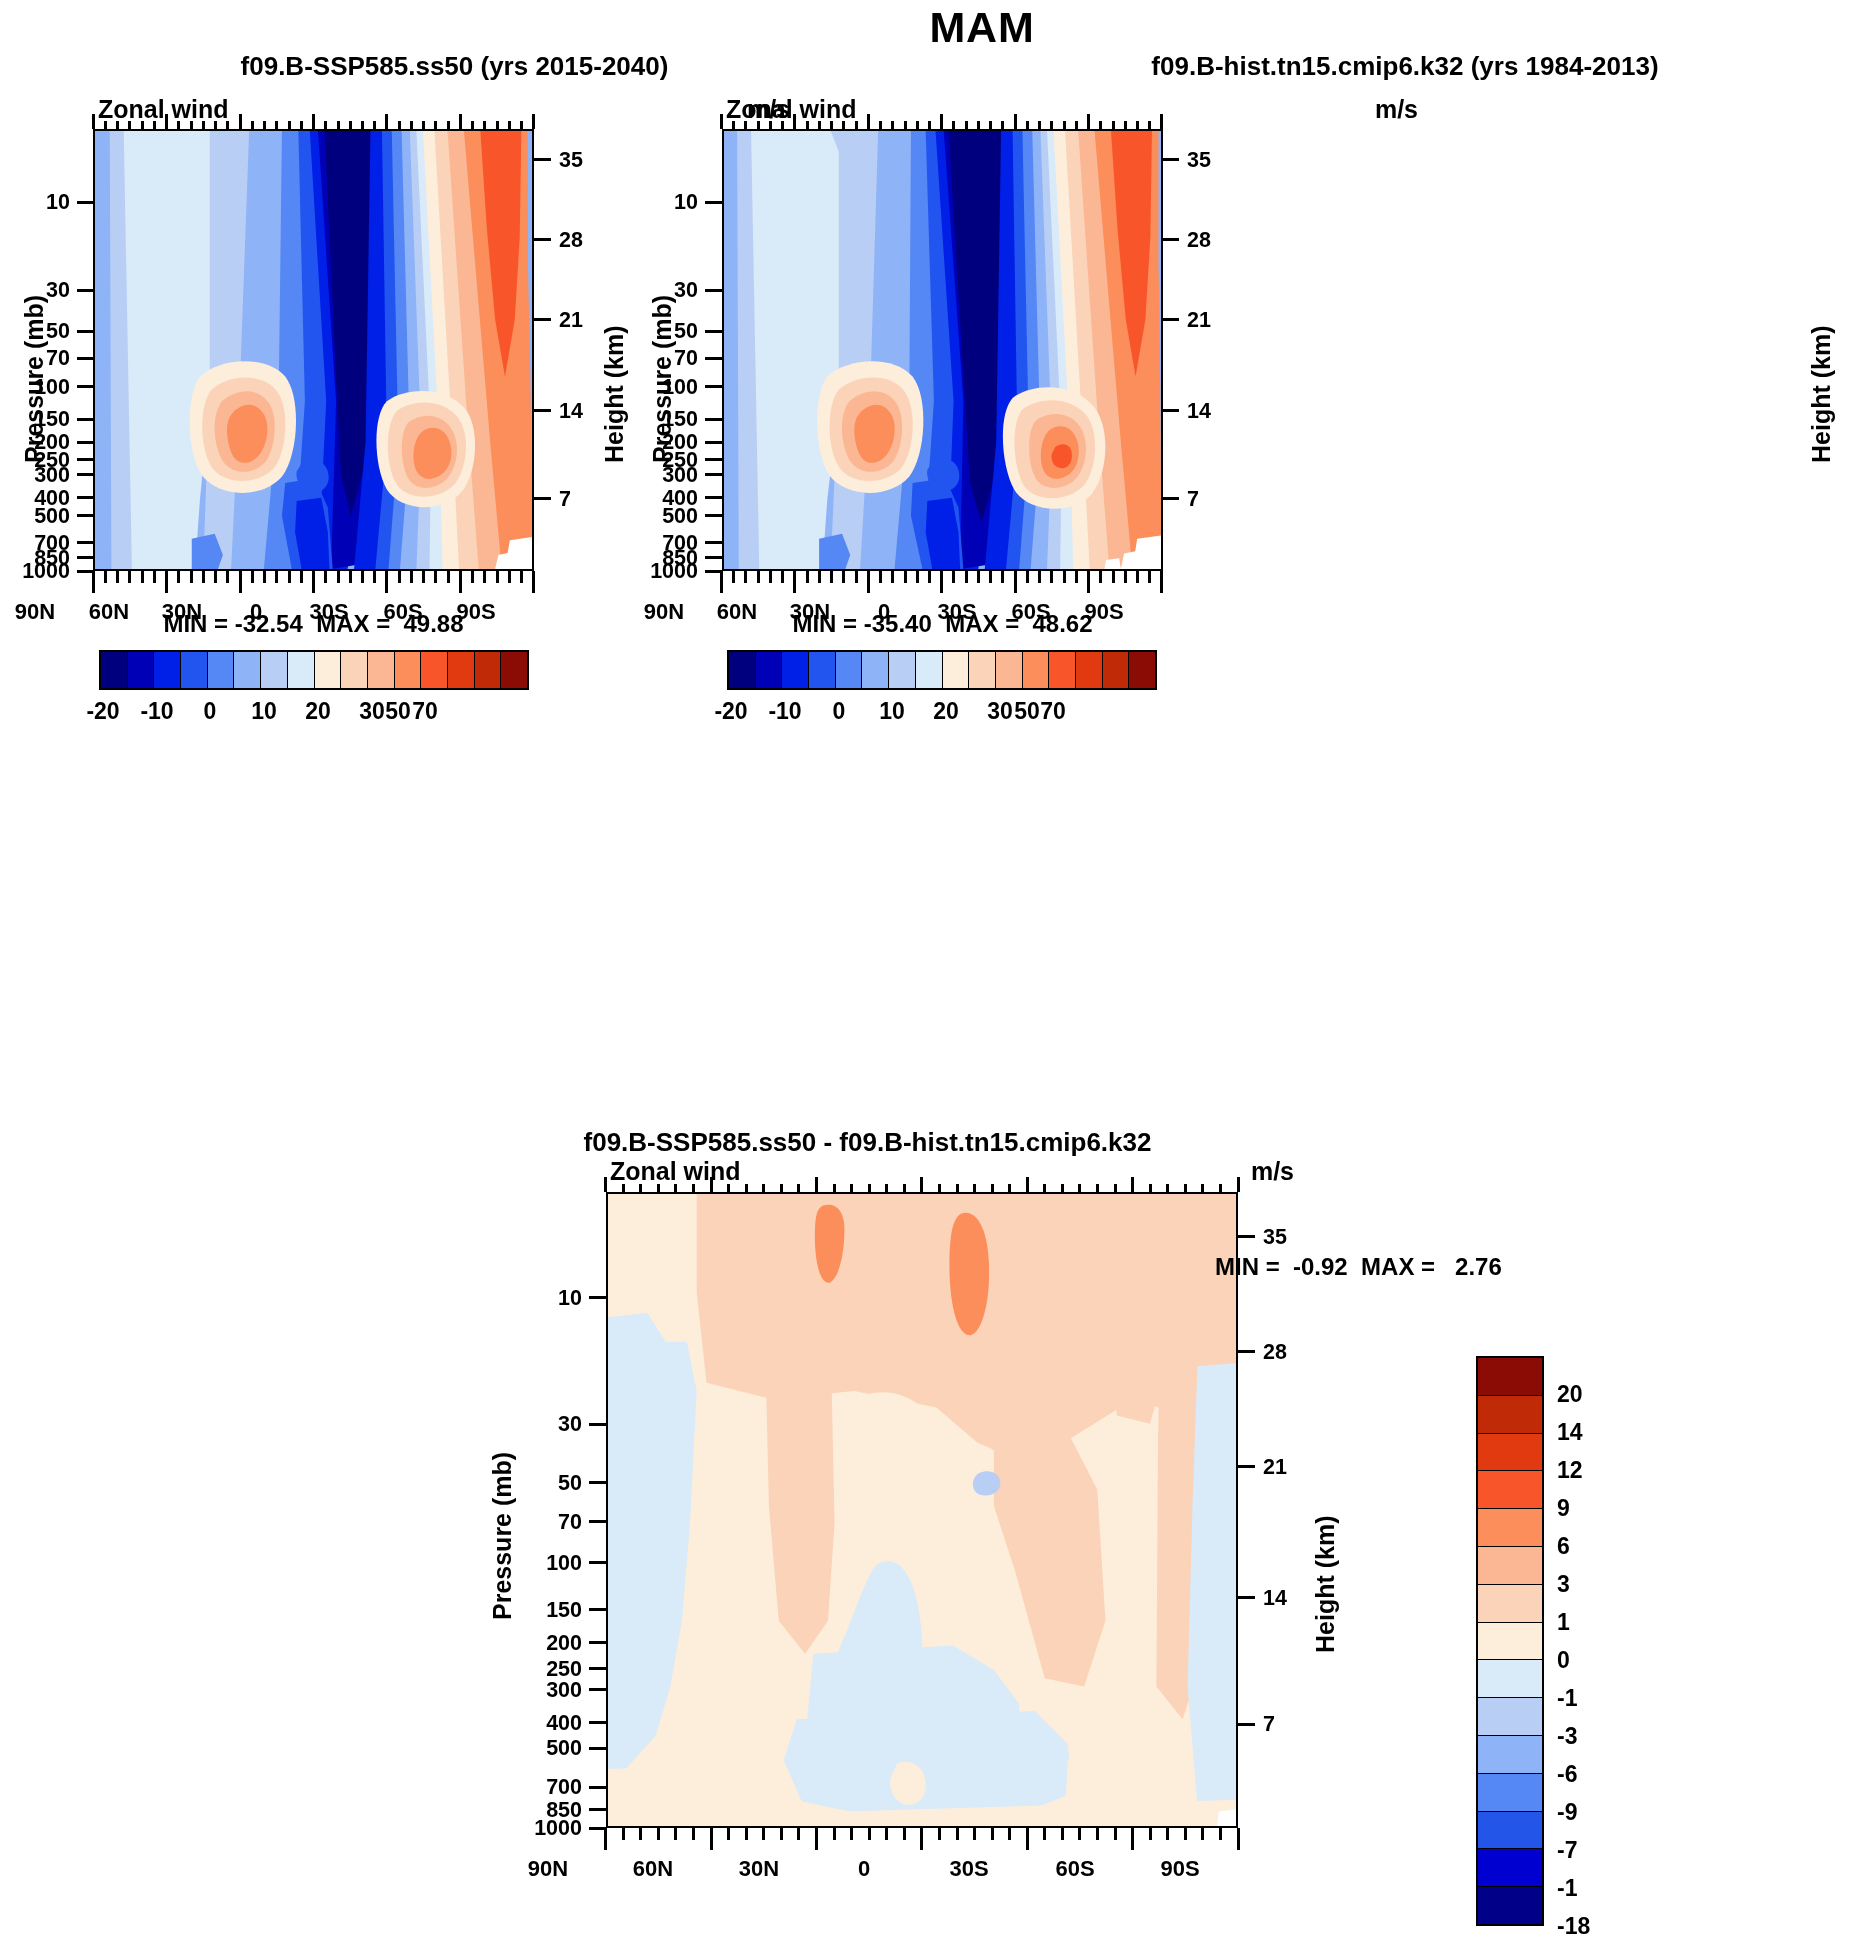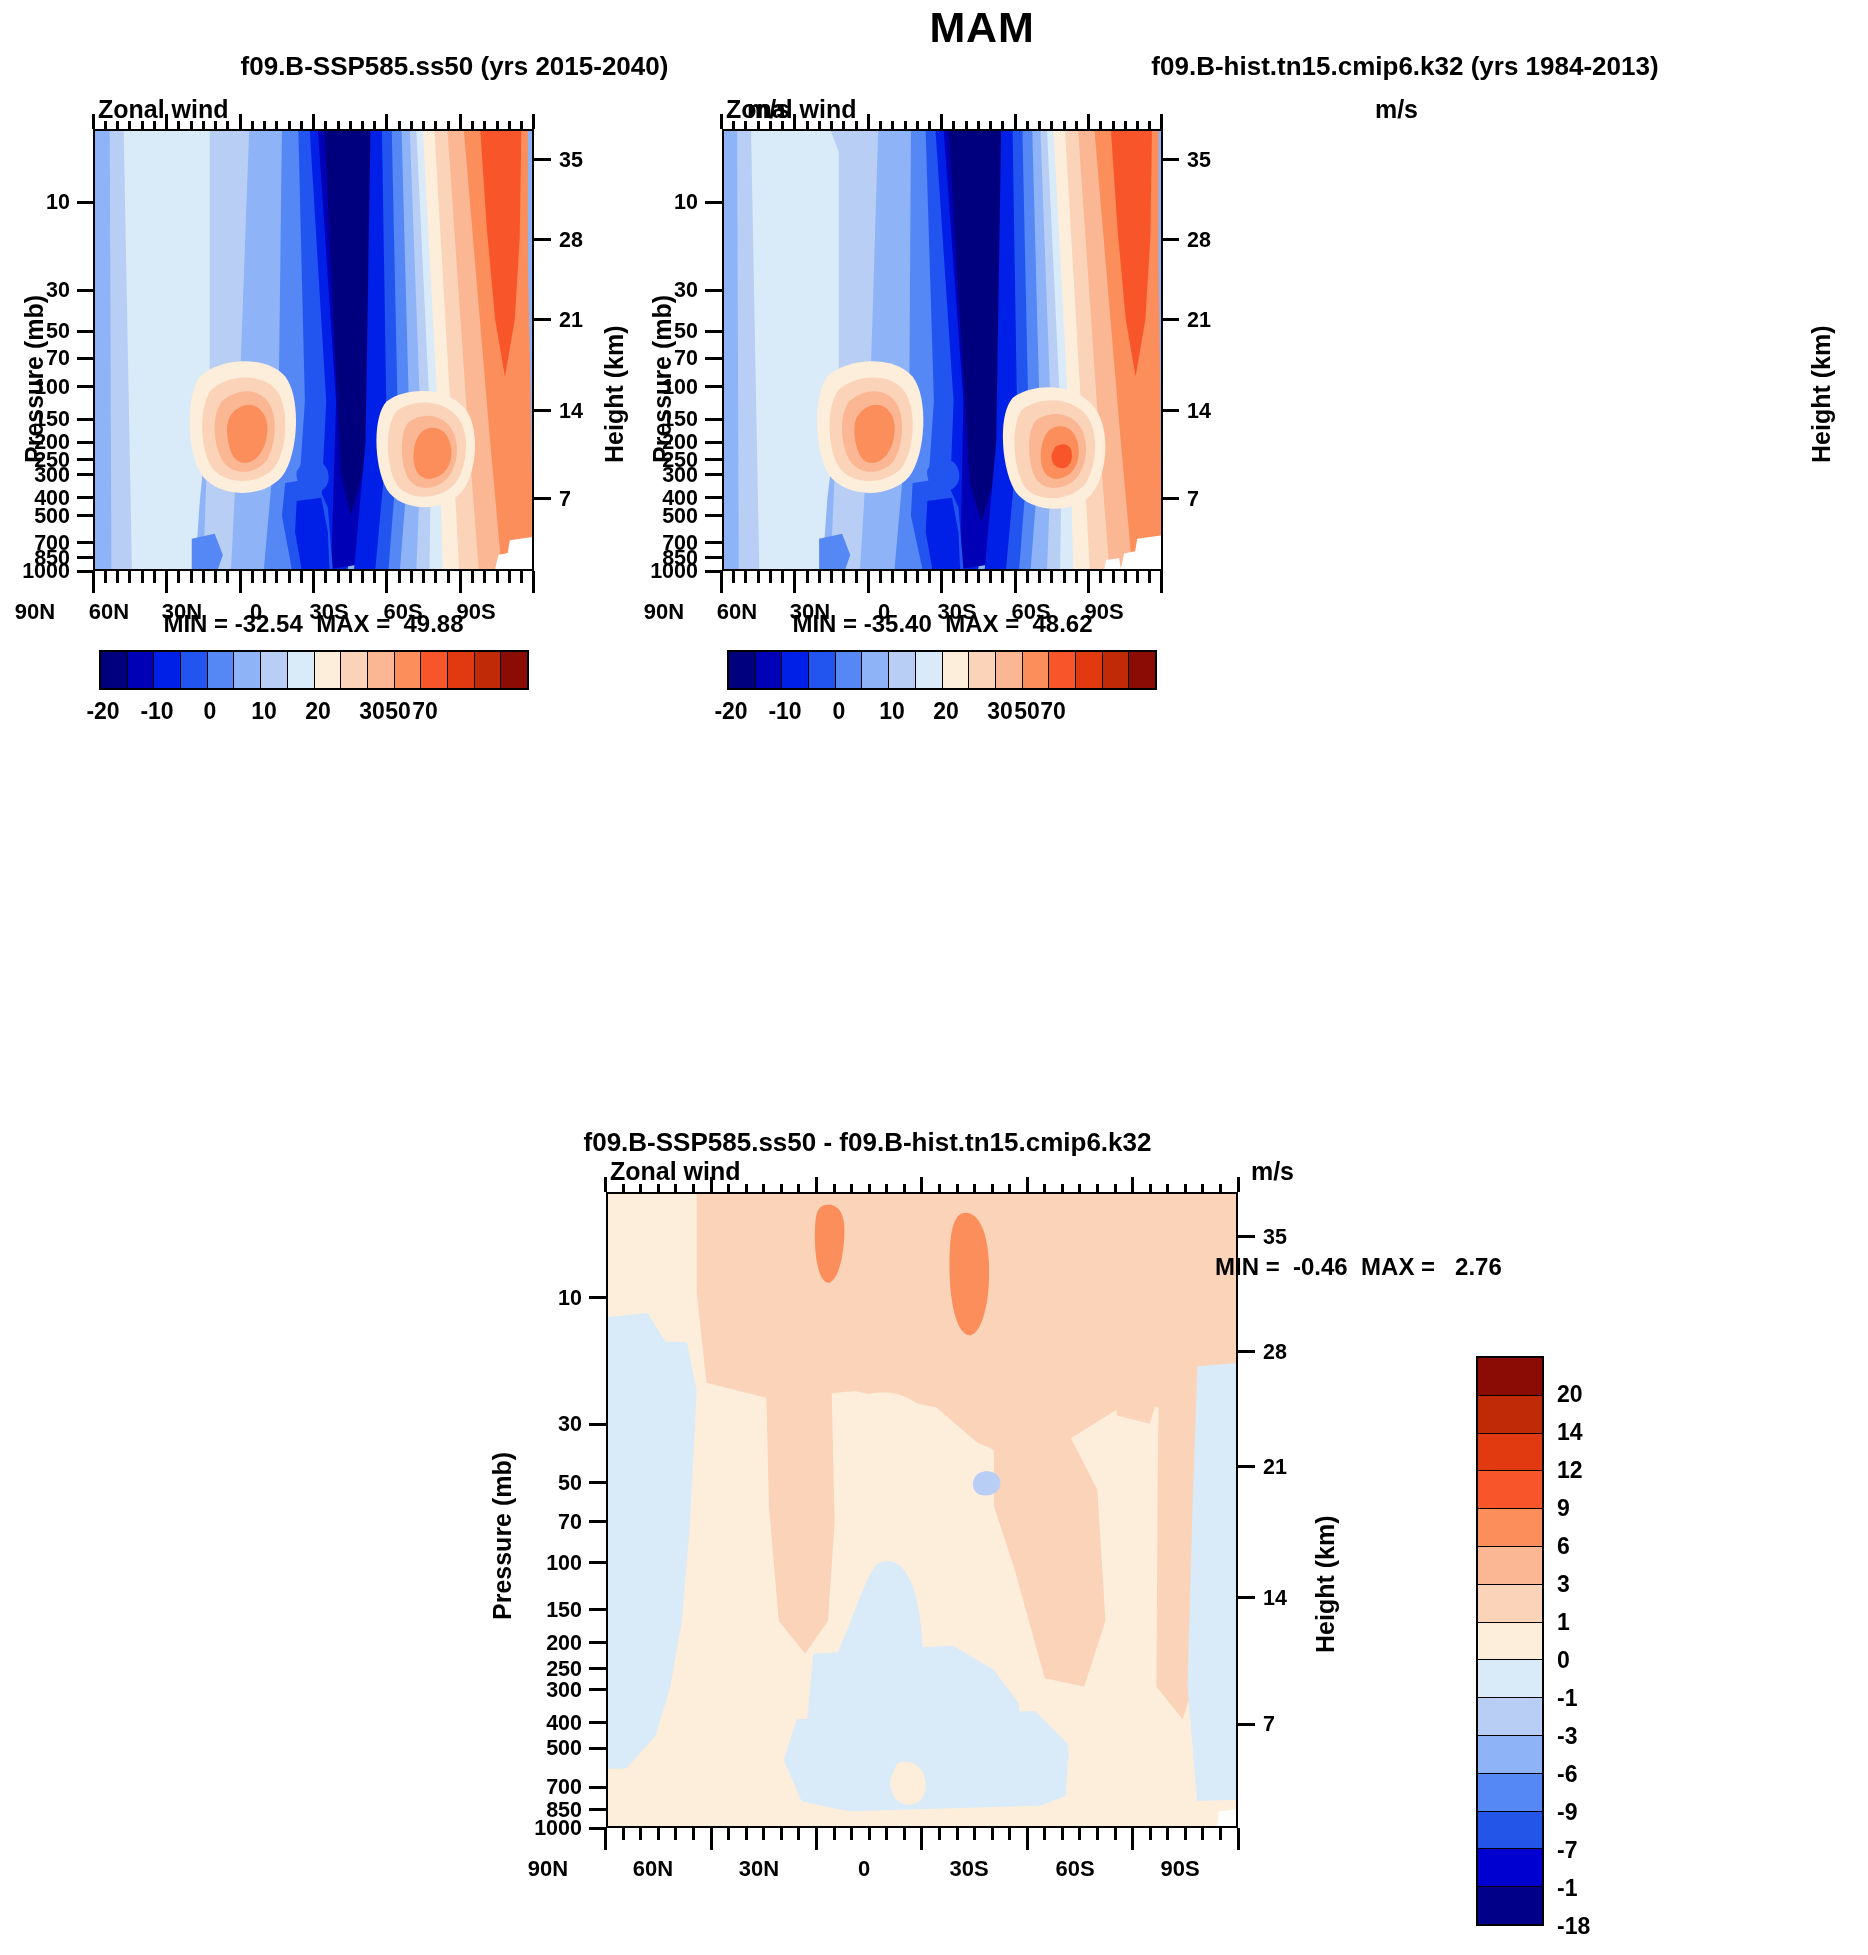--- a/index.html
+++ b/index.html
@@ -644,21 +644,21 @@
     <div class="xtick-lab" style="left: 711px; top: 1856px; width: 116px; margin-left: -58px;">60N</div>
     <div class="xtick-lab" style="left: 817px; top: 1856px; width: 116px; margin-left: -58px;">30N</div>
     <div class="xtick-lab" style="left: 922px; top: 1856px; width: 116px; margin-left: -58px;">0</div>
     <div class="xtick-lab" style="left: 1027px; top: 1856px; width: 116px; margin-left: -58px;">30S</div>
     <div class="xtick-lab" style="left: 1133px; top: 1856px; width: 116px; margin-left: -58px;">60S</div>
     <div class="xtick-lab" style="left: 1238px; top: 1856px; width: 116px; margin-left: -58px;">90S</div>
   </div>
 <div class="axis-title-v" style="left:488px;top:1405px;height:215px;">Pressure (mb)</div>
 <div class="axis-title-v" style="left:1311px;top:1455px;height:198px;">Height (km)</div>
 
-<div class="minmax" style="left:1215px;top:1253px;"><span>MIN =  -0.46</span>  <span>MAX =   2.76</span></div>
+<div class="minmax" style="left:1215px;top:1253px;"><span>MIN =  -0.92</span>  <span>MAX =   2.76</span></div>
 
 <div class="vcbar" id="vcbar-diff" style="left:1476px;top:1356px;width:68px;height:570px;">
     <div class="vcell" style="background: rgb(138, 12, 4);"></div>
     <div class="vcell" style="background: rgb(193, 42, 6);"></div>
     <div class="vcell" style="background: rgb(226, 58, 16);"></div>
     <div class="vcell" style="background: rgb(249, 85, 42);"></div>
     <div class="vcell" style="background: rgb(251, 142, 90);"></div>
     <div class="vcell" style="background: rgb(251, 183, 147);"></div>
     <div class="vcell" style="background: rgb(251, 211, 184);"></div>
     <div class="vcell" style="background: rgb(253, 238, 220);"></div>

